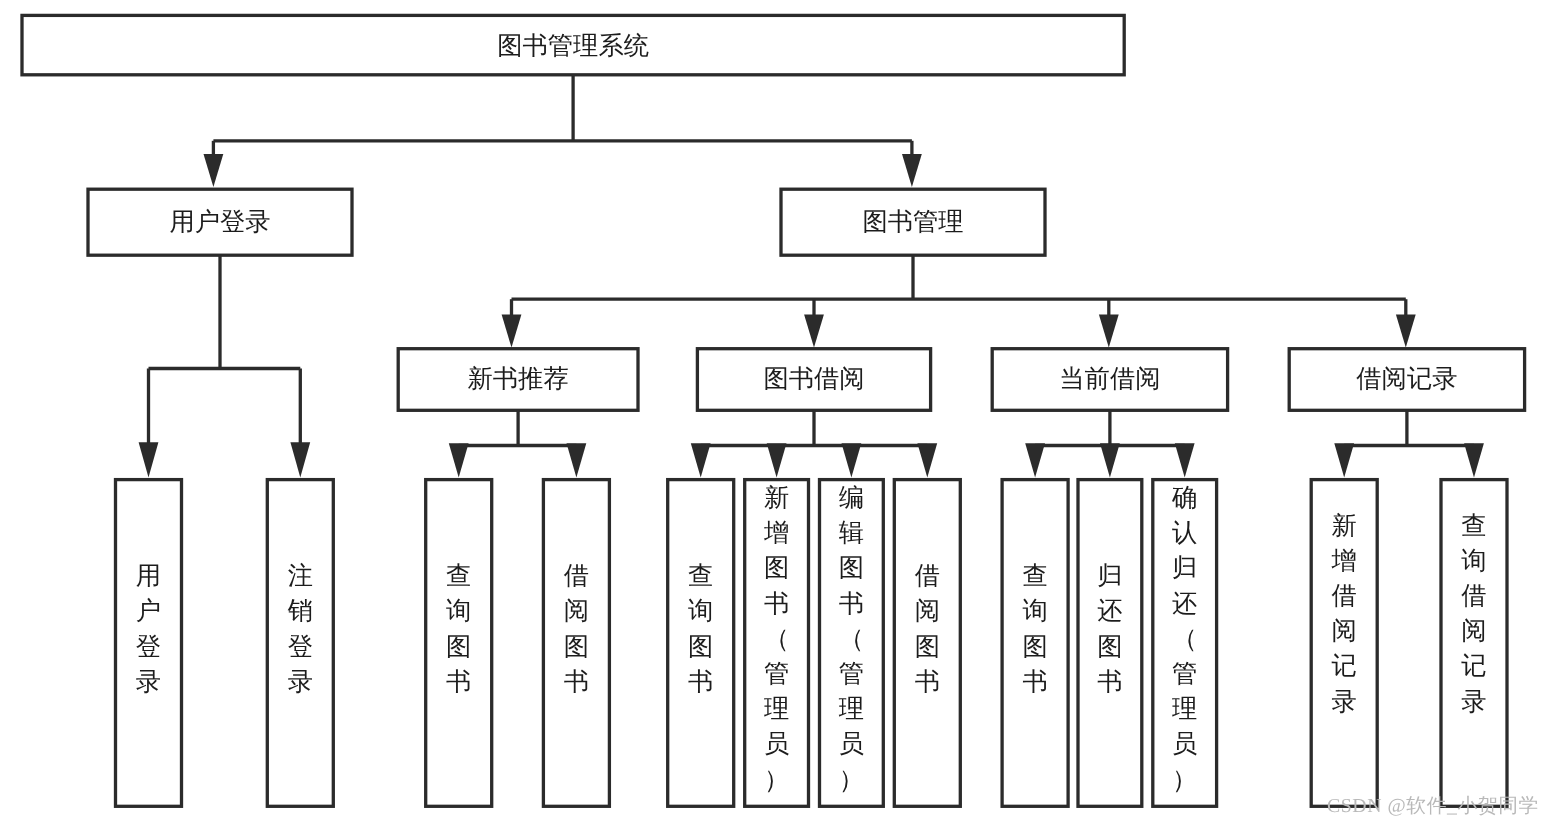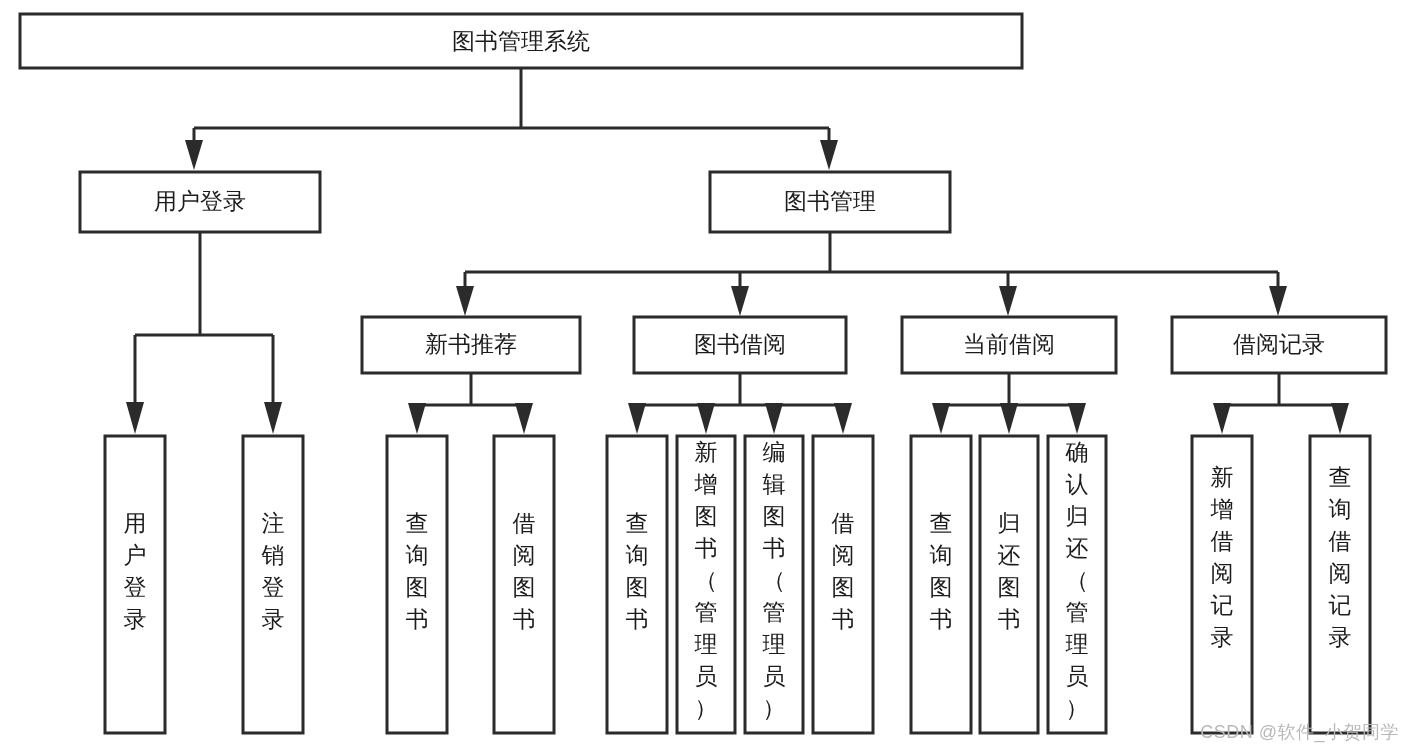--- a/index.html
+++ b/index.html
@@ -51,21 +51,21 @@
   .node-label-vert {
     font-family: "Liberation Sans", "DejaVu Sans", sans-serif;
     fill: #1c1c1c;
     font-size: 23px;
     text-anchor: middle;
   }
   .watermark {
     position: absolute;
     right: 6px;
     bottom: 3px;
-    font-family: Liberation Sans, sans-serif;
+    font-family: Liberation Serif, serif;
     font-size: 18px;
     color: #b9b9b9;
     letter-spacing: 0.5px;
     white-space: nowrap;
     user-select: none;
   }
 </style>
 </head>
 <body>
 

